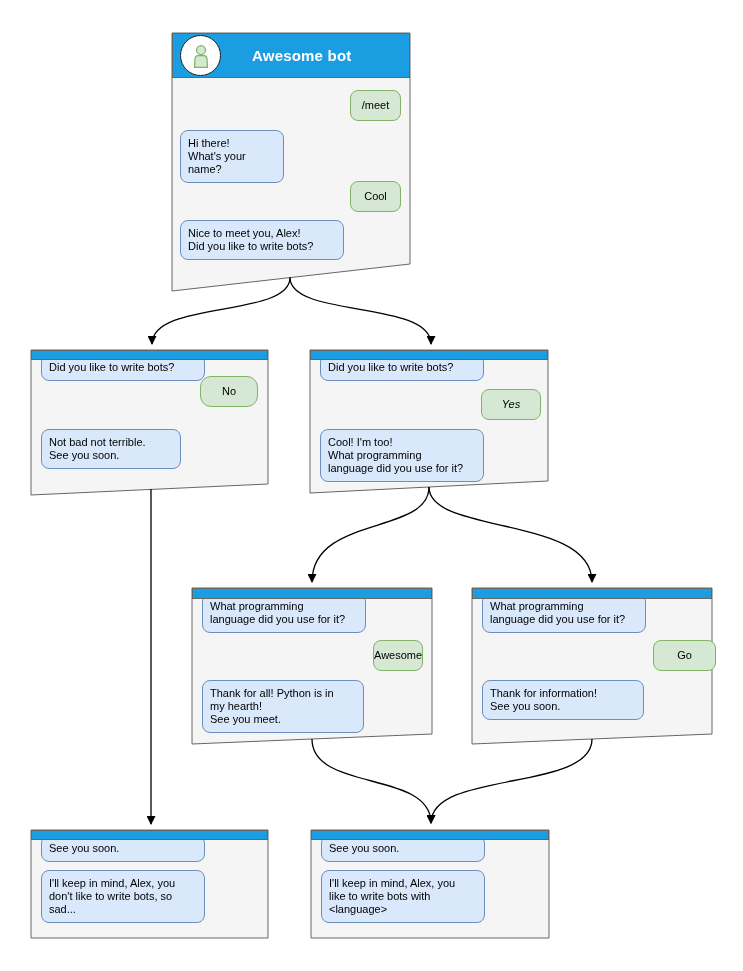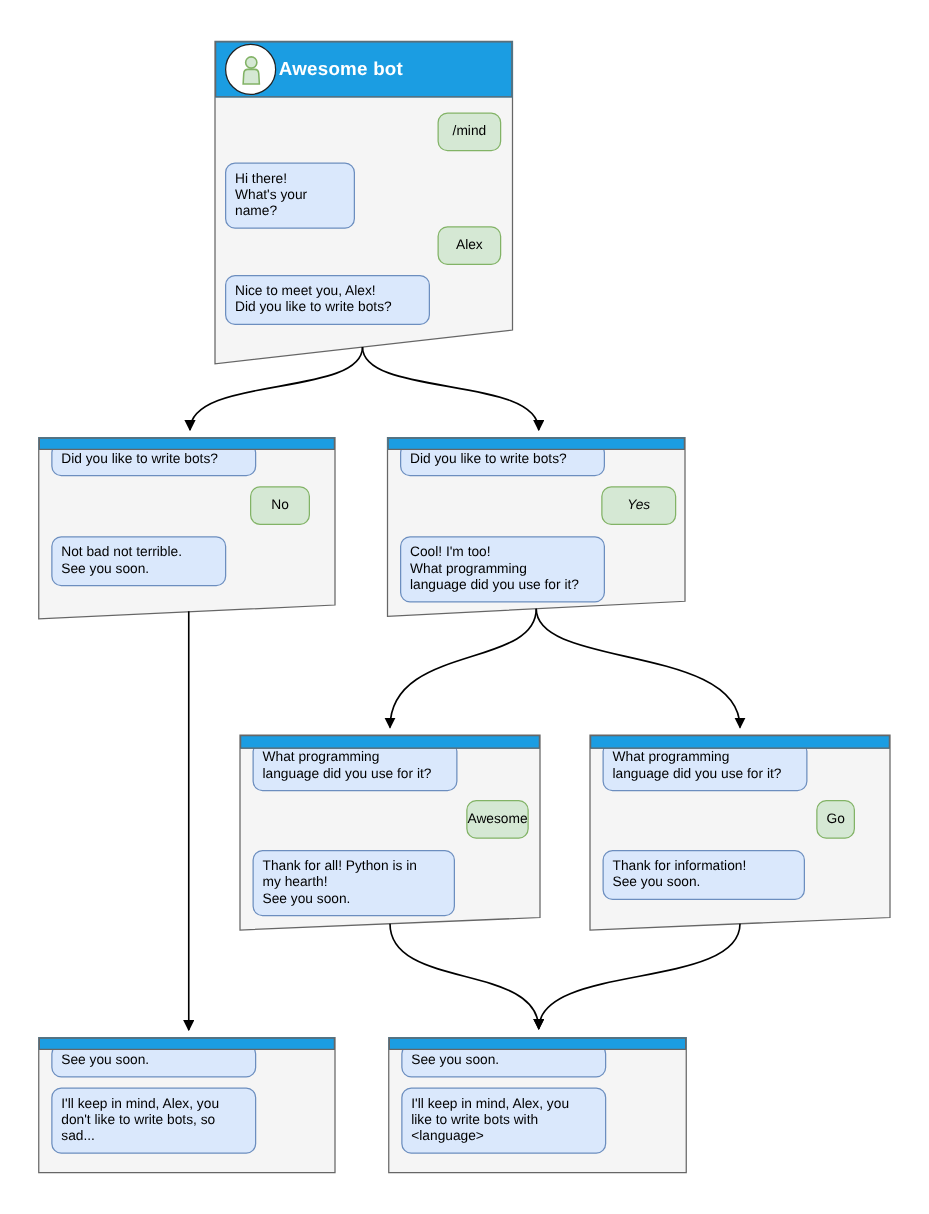--- a/index.html
+++ b/index.html
@@ -13,21 +13,21 @@
   .win-body{fill:var(--window-bg,#f5f5f5);stroke:var(--window-border,#666666);stroke-width:1;}
   .connector{fill:none;stroke:var(--connector-color,#000000);stroke-width:1.3;}
 
   .chat-window{position:absolute;z-index:1;}
   .win-header{
     position:absolute;left:0;top:0;box-sizing:border-box;width:100%;
     background:var(--header-bg,#1b9de2);
     border:1px solid var(--window-border,#666666);
     z-index:10;
   }
-  .win-header.main{display:flex;align-items:center;gap:2px;padding-left:7px;}
+  .win-header.main{display:flex;align-items:center;gap:31px;padding-left:7px;}
   .avatar{
     width:41px;height:41px;border-radius:50%;background:#ffffff;
     border:1.5px solid #222222;box-sizing:border-box;
     display:flex;align-items:center;justify-content:center;flex:0 0 auto;
   }
   .win-title{color:#ffffff;font-weight:bold;font-size:15px;letter-spacing:.2px;}
 
   .bubble{
     position:absolute;box-sizing:border-box;z-index:5;
     font-size:11px;line-height:13px;color:#000;
@@ -76,60 +76,60 @@
   <div class="chat-window" style="left:172px;top:33px;width:238px;height:258px;">
     <div class="win-header main" style="height:45px;">
       <span class="avatar">
         <svg width="30" height="30" viewBox="0 0 24 24">
           <circle cx="12" cy="7.2" r="3.6" fill="#d5e8d4" stroke="#82b366" stroke-width="1"></circle>
           <path d="M6.8,21 L7.2,14.2 Q7.4,11.6 9.8,11.6 L14.2,11.6 Q16.6,11.6 16.8,14.2 L17.2,21 Z" fill="#d5e8d4" stroke="#82b366" stroke-width="1"></path>
         </svg>
       </span>
       <span class="win-title">Awesome bot</span>
     </div>
-    <div class="bubble user" style="left:178px;top:57px;width:51px;">/mind</div>
+    <div class="bubble user" style="left:178px;top:57px;width:51px;">/meet</div>
     <div class="bubble bot" style="left:8px;top:97px;width:104px;">Hi there!
 What's your name?</div>
-    <div class="bubble user" style="left:178px;top:148px;width:51px;">Alex</div>
+    <div class="bubble user" style="left:178px;top:148px;width:51px;">Cool</div>
     <div class="bubble bot" style="left:8px;top:187px;width:164px;">Nice to meet you, Alex!
 Did you like to write bots?</div>
   </div>
 
   <div class="chat-window" style="left:31px;top:350px;width:237px;height:145px;">
     <div class="win-header" style="height:10px;"></div>
     <div class="bubble bot" style="left:10px;top:4px;width:164px;">Did you like to write bots?</div>
-    <div class="bubble user" style="left:169px;top:39px;width:48px;">No</div>
+    <div class="bubble user" style="left:169px;top:26px;width:58px;border-radius:11px;">No</div>
     <div class="bubble bot" style="left:10px;top:79px;width:140px;">Not bad not terrible.
 See you soon.</div>
   </div>
 
   <div class="chat-window" style="left:310px;top:350px;width:238px;height:143px;">
     <div class="win-header" style="height:10px;"></div>
     <div class="bubble bot" style="left:10px;top:4px;width:164px;">Did you like to write bots?</div>
     <div class="bubble user" style="left:171px;top:39px;width:60px;font-style:italic;">Yes</div>
     <div class="bubble bot" style="left:10px;top:79px;width:164px;">Cool! I'm too!
 What programming
 language did you use for it?</div>
   </div>
 
   <div class="chat-window" style="left:192px;top:588px;width:240px;height:156px;">
     <div class="win-header" style="height:11px;"></div>
     <div class="bubble bot" style="left:10px;top:5px;width:164px;">What programming
 language did you use for it?</div>
     <div class="bubble user" style="left:181px;top:52px;width:50px;">Awesome</div>
     <div class="bubble bot" style="left:10px;top:92px;width:162px;">Thank for all! Python is in
 my hearth!
-See you soon.</div>
+See you meet.</div>
   </div>
 
   <div class="chat-window" style="left:472px;top:588px;width:240px;height:156px;">
     <div class="win-header" style="height:11px;"></div>
     <div class="bubble bot" style="left:10px;top:5px;width:164px;">What programming
 language did you use for it?</div>
-    <div class="bubble user" style="left:181px;top:52px;width:31px;">Go</div>
+    <div class="bubble user" style="left:181px;top:52px;width:63px;">Go</div>
     <div class="bubble bot" style="left:10px;top:92px;width:162px;">Thank for information!
 See you soon.</div>
   </div>
 
   <div class="chat-window" style="left:31px;top:830px;width:237px;height:108px;">
     <div class="win-header" style="height:10px;"></div>
     <div class="bubble bot" style="left:10px;top:5px;width:164px;">See you soon.</div>
     <div class="bubble bot" style="left:10px;top:40px;width:164px;">I'll keep in mind, Alex, you
 don't like to write bots, so
 sad...</div>

